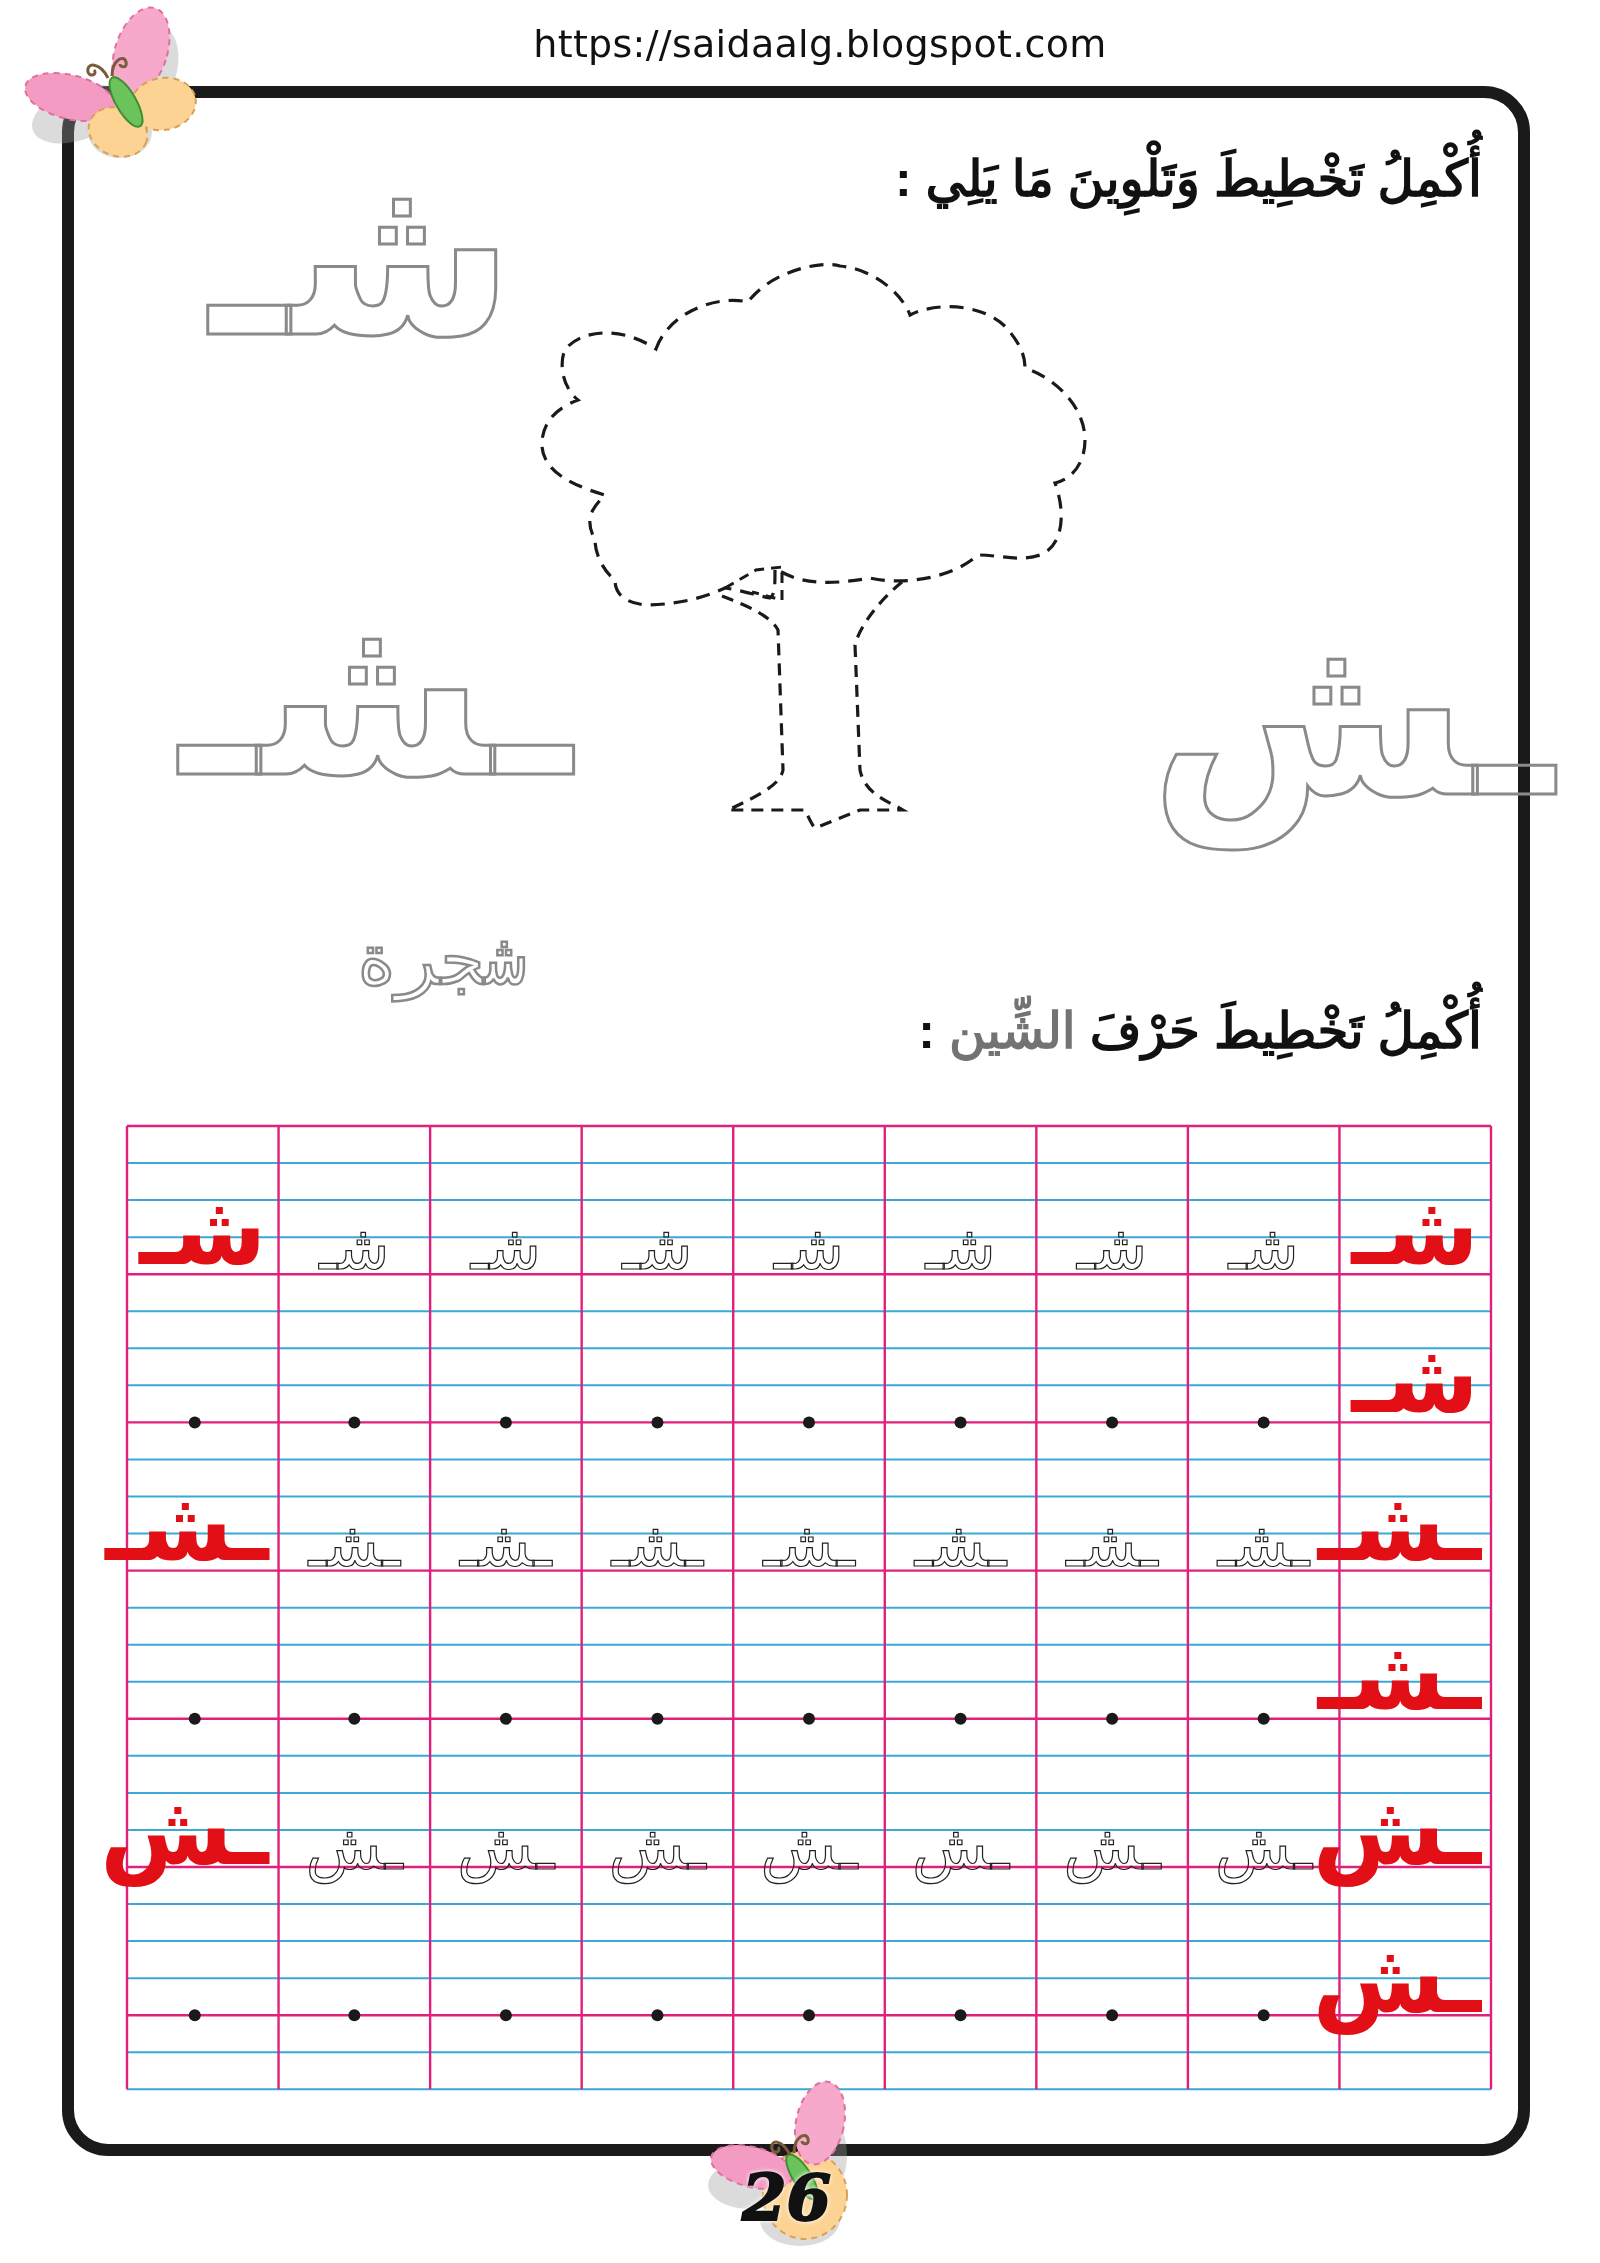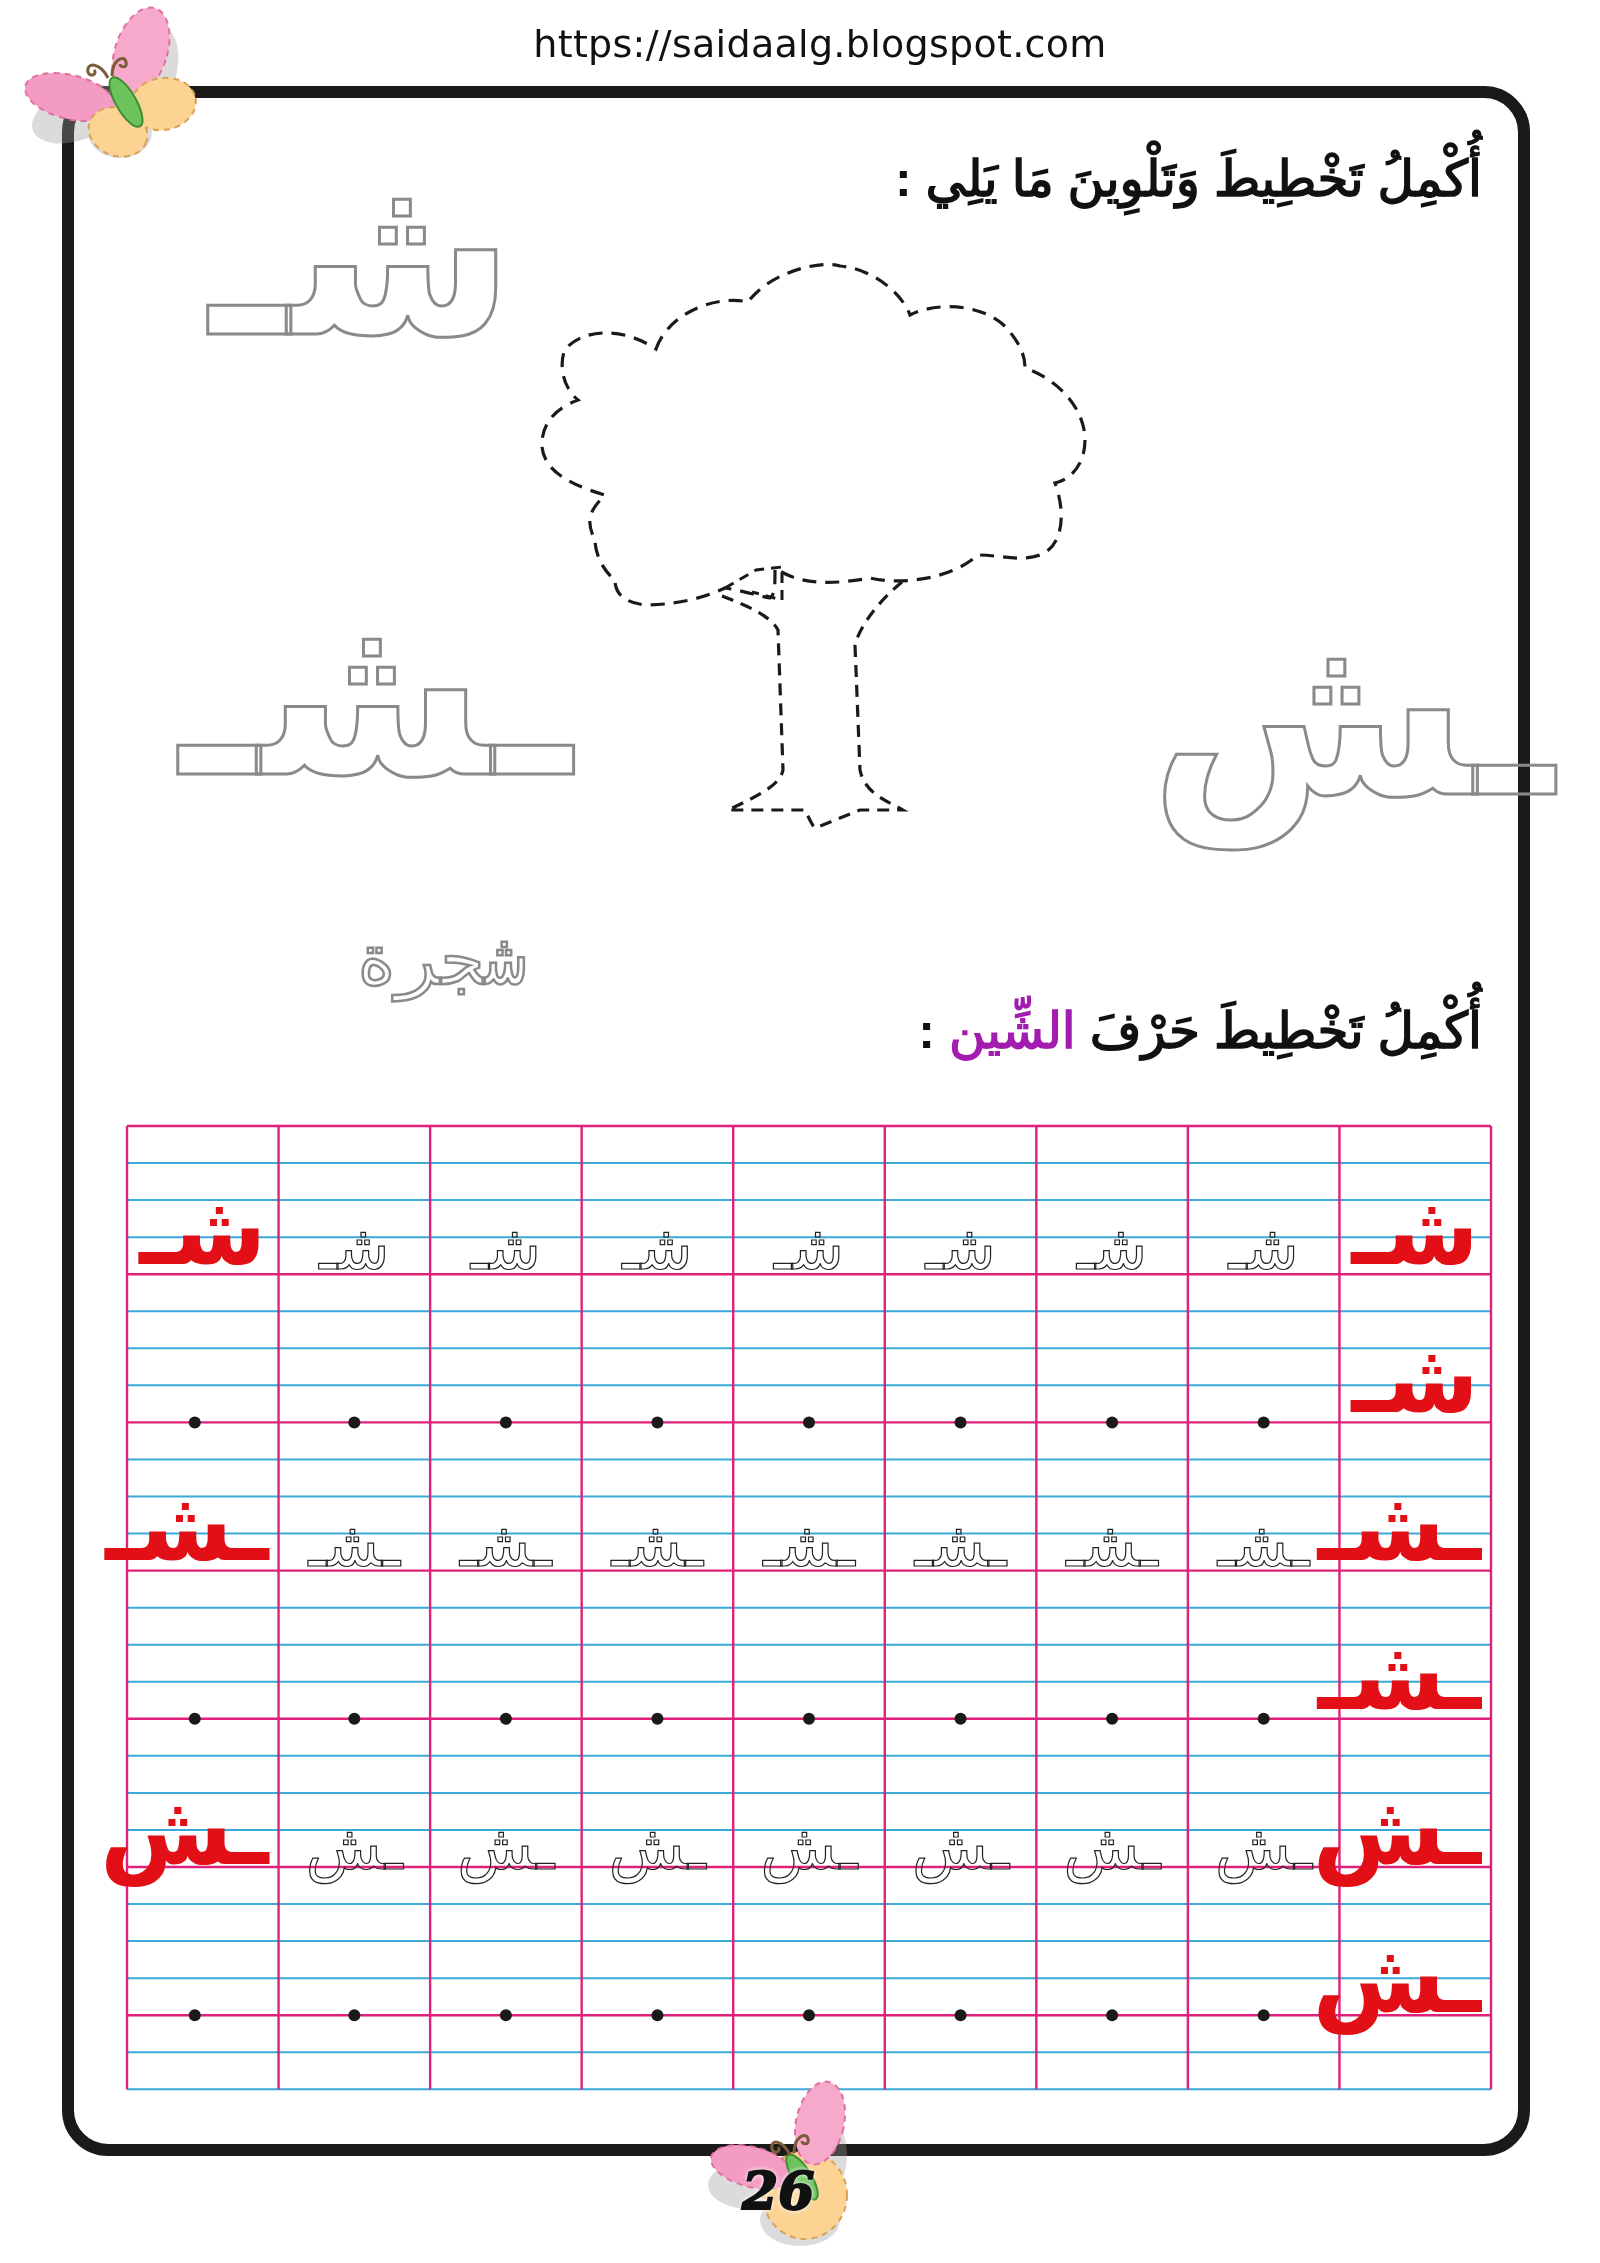--- a/index.html
+++ b/index.html
@@ -3,26 +3,26 @@
 <meta charset="utf-8">
 <style>
   html, body { margin:0; padding:0; background:#ffffff; }
   body { width:1600px; height:2263px; position:relative; overflow:hidden; font-family:"DejaVu Sans", sans-serif; }
   .abs { position:absolute; }
   #url { left:0; width:1640px; top:22px; text-align:center; font-family:"DejaVu Sans", sans-serif; font-size:38px; color:#111; letter-spacing:0.3px; }
   #frame { left:62px; top:86px; width:1468px; height:2070px; border:12px solid #1a1a1a; border-radius:46px; box-sizing:border-box; }
   .instr { font-family:Liberation Sans, sans-serif; font-weight:bold; font-size:50px; color:#111; direction:rtl; white-space:nowrap; }
   #instr1 { right:118px; top:150px; }
   #instr2 { right:118px; top:1002px; }
-  .red { color:#a21caf; }
+  .red { color:#737373; }
   .trace { color:transparent; -webkit-text-stroke:3px #8a8a8a; font-family:"DejaVu Sans", sans-serif; font-weight:bold; }
   #grid { left:0; top:0; width:1600px; height:2263px; }
   .model { font-family:"DejaVu Sans", sans-serif; font-weight:bold; color:#e21016; direction:rtl; }
   .dotted { font-family:"DejaVu Sans", sans-serif; color:transparent; -webkit-text-stroke:1.2px #222; direction:rtl; }
-  #pagenum { left:742px; top:2160px; font-family:"DejaVu Serif", serif; font-style:italic; font-weight:bold; font-size:52px; color:#111; -webkit-text-stroke:2px #111; text-shadow: 0 0 6px #fff, 0 0 4px #fff; }
+  #pagenum { left:742px; top:2160px; font-family:"DejaVu Serif", serif; font-style:italic; font-weight:bold; font-size:64px; color:#111; -webkit-text-stroke:2px #111; text-shadow: 0 0 6px #fff, 0 0 4px #fff; }
 </style>
 </head>
 <body>
 
 <div id="url" class="abs">https://saidaalg.blogspot.com</div>
 
 <div id="frame" class="abs"></div>
 
 <svg class="abs" style="left:8px;top:2px" width="200" height="160" viewBox="0 0 200 160">
   <g opacity="0.35" fill="#9a9a9a">

